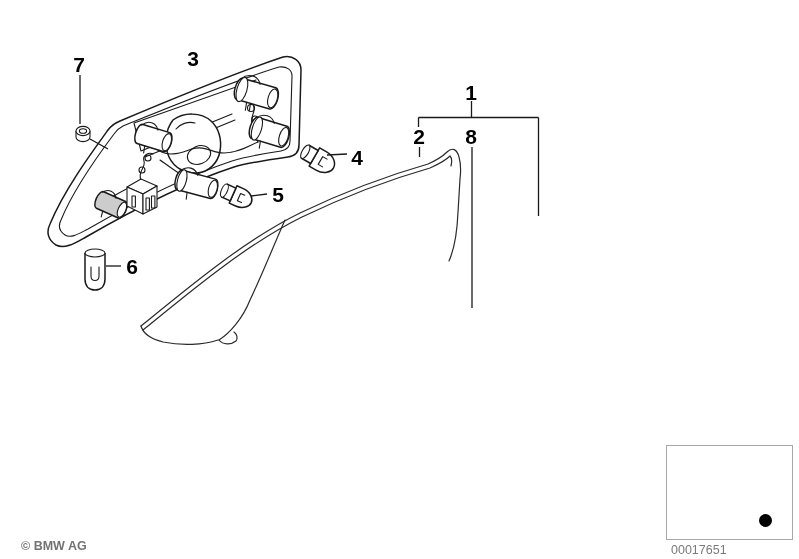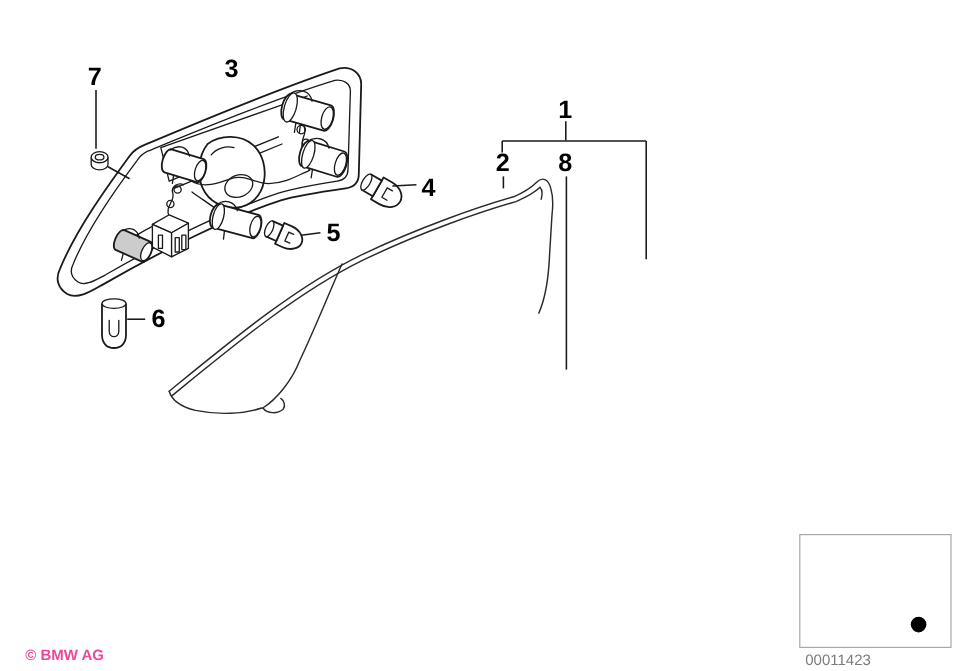--- a/index.html
+++ b/index.html
@@ -12,21 +12,21 @@
   .wf{fill:#ffffff;stroke:#1a1a1a;stroke-width:1.5;stroke-linejoin:round;}
   .wt{fill:#ffffff;stroke:#1a1a1a;stroke-width:1.1;stroke-linejoin:round;}
   .gf{fill:#cccccc;stroke:#1a1a1a;stroke-width:1.5;stroke-linejoin:round;}
   .seal{fill:none;stroke:#2a2a2a;stroke-width:1.2;stroke-linecap:round;}
   .leader{fill:none;stroke:#1a1a1a;stroke-width:1.3;stroke-linecap:butt;}
   .plabel{
     position:absolute;transform:translate(-50%,-50%);
     font-weight:bold;font-size:21px;color:#000;line-height:1;letter-spacing:0;
   }
   .copyright{
-    position:absolute;left:21px;top:539px;font-size:12.5px;font-weight:bold;color:#ec4899;
+    position:absolute;left:21px;top:539px;font-size:12.5px;font-weight:bold;color:#737373;
   }
   .diagram-number{
     position:absolute;left:671px;top:543px;font-size:12.5px;font-weight:normal;color:#7a7a7a;
   }
   .thumb-box{
     position:absolute;left:666px;top:445px;width:127px;height:95px;
     border:1px solid #a8a8a8;background:#fff;box-sizing:border-box;
   }
   .thumb-dot{
     position:absolute;left:92px;top:68px;width:13px;height:13px;border-radius:50%;background:#000;
@@ -205,19 +205,19 @@
   <span class="plabel" style="left:79px;top:64px">7</span>
   <span class="plabel" style="left:193px;top:58px">3</span>
   <span class="plabel" style="left:357px;top:157px">4</span>
   <span class="plabel" style="left:278px;top:194px">5</span>
   <span class="plabel" style="left:132px;top:266px">6</span>
   <span class="plabel" style="left:471px;top:92px">1</span>
   <span class="plabel" style="left:419px;top:136px">2</span>
   <span class="plabel" style="left:471px;top:136px">8</span>
 
   <span class="copyright">© BMW AG</span>
-  <span class="diagram-number">00011423</span>
+  <span class="diagram-number">00017651</span>
 
   <div class="thumb-box">
     <div class="thumb-dot"></div>
   </div>
 
 </div>
 
 </body></html>

